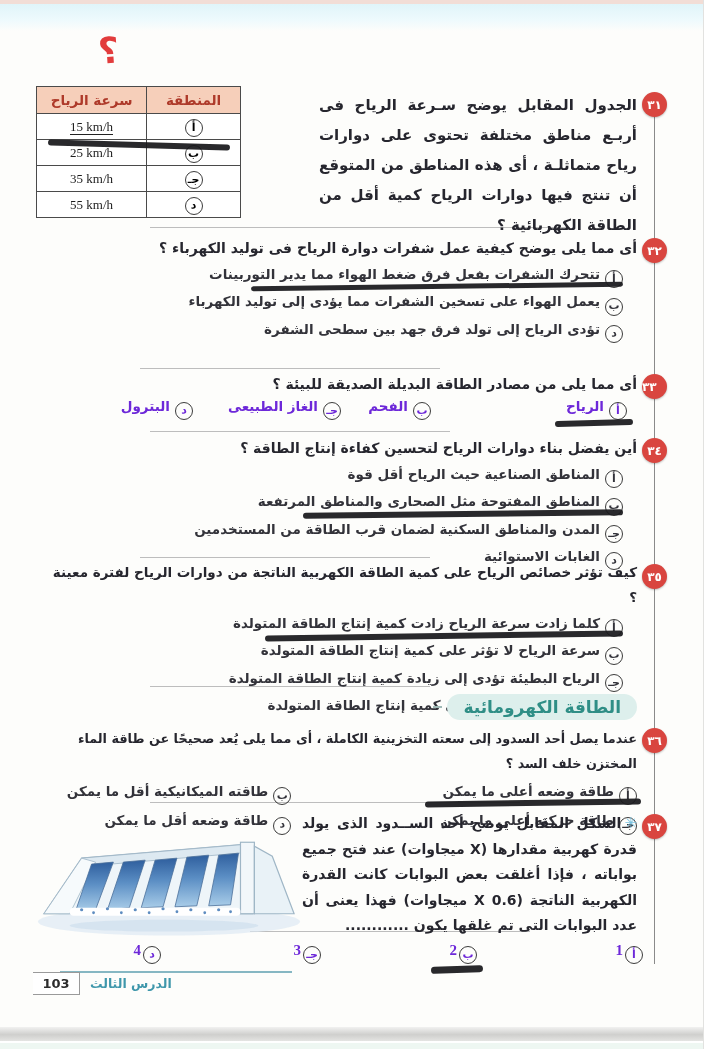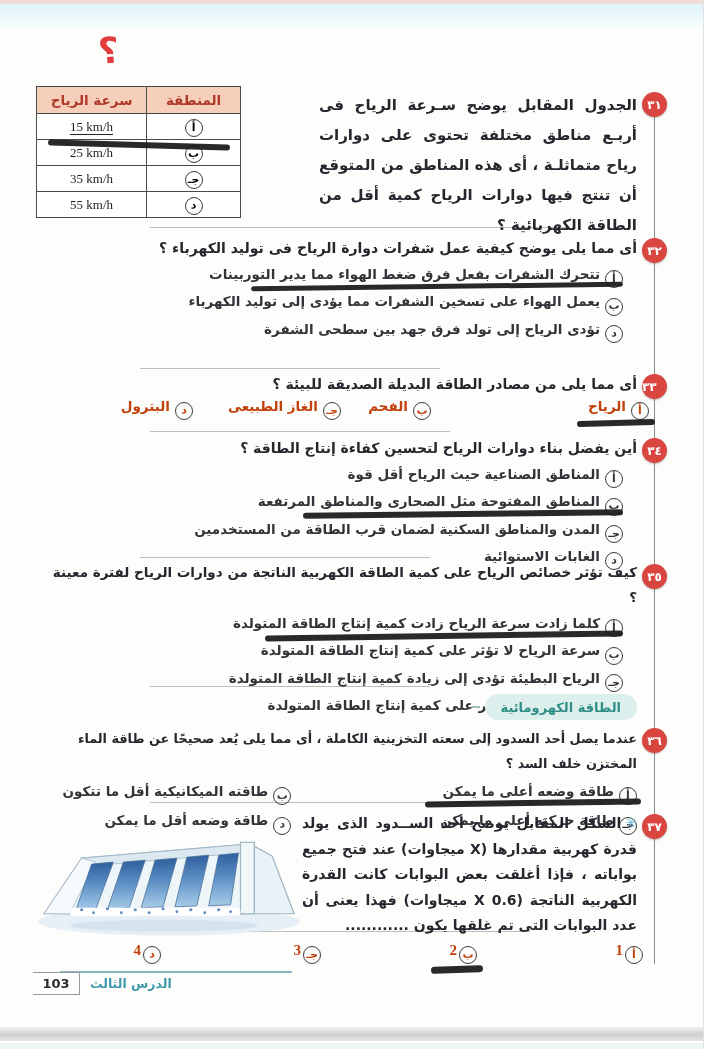--- a/index.html
+++ b/index.html
@@ -33,25 +33,25 @@
   .sep{ position:absolute; height:1px; background:#bdbdbd;}
   
   .wind-table-wrap{ position:absolute; left:36px; top:86px; width:205px; z-index:2;}
   table.wind{ width:100%; border-collapse:collapse; direction:rtl; background:#fff;}
   table.wind td,table.wind th{ border:1.6px solid #4a4a4a; text-align:center; }
   table.wind th{ background:#f6cfba; color:#ae3a2a; font-size:13.5px; font-weight:bold; height:27px;}
   table.wind td{ height:26px; font-size:13px;}
   td.speed{ font-family:"Liberation Serif","DejaVu Serif",serif; font-size:15.5px; direction:ltr; color:#1d1d1d;}
   td.speed.marked span{ border-bottom:1.5px solid #222; }
   
-  .abs-opt{ position:absolute; white-space:nowrap; font-weight:bold; font-size:13.5px; color:#c2410c; z-index:2;margin-left:43px;}
+  .abs-opt{ position:absolute; white-space:nowrap; font-weight:bold; font-size:13.5px; color:#6d28d9; z-index:2;margin-left:43px;}
   
   .pill{ position:absolute; right:66px; top:694px; height:26px; padding:0 16px;
     background:#ddefec; border-radius:13px; display:flex; align-items:center;
-    color:#2f8e86; font-size:13px; font-weight:bold; z-index:2;}
+    color:#2f8e86; font-size:17px; font-weight:bold; z-index:2;}
   .pill-dash{ position:absolute; left:-14px; top:12px; width:9px; height:2px; background:#9fb9b6;}
   
   .grid2{ display:grid; grid-template-columns:58% 42%; row-gap:2px; direction:rtl;}
   
   .star{ color:#79c2e0; font-size:15px; margin-left:3px;}
   .num-latin{ font-family:"Liberation Serif","DejaVu Serif",serif; font-size:15px;}
   
   .footer-line{ position:absolute; top:971px; left:60px; width:232px; height:1.5px; background:#86b7c3;}
   .footer-box{ position:absolute; top:972px; left:33px; width:47px; height:23px;
     border:1px solid #9a9a9a; border-left:none; background:#fff; color:#2c2c2c;
@@ -130,21 +130,21 @@
   </div>
 
   <div class="sep" style="top:368px; left:140px; width:300px;"></div>
 
   <div class="q-badge" style="top:374px;justify-content:flex-end;">
       <span>٣٣</span>
     </div>
   <div class="q-block" style="top:372px; width:582px;">
     <div class="q-title">أى مما يلى من مصادر الطاقة البديلة الصديقة للبيئة ؟</div>
   </div>
-  <div class="abs-opt" style="top:398px; right:54px;">
+  <div class="abs-opt" style="top:398px; right:76px;">
     <span class="opt-circle">أ</span><span>الرياح</span>
     <div class="marker" style="top:22px; right:-6px; width:78px; height:6px; transform:rotate(-1.4deg);"></div>
   </div>
   <div class="abs-opt" style="top:398px; right:272px;">
     <span class="opt-circle">ب</span><span>الفحم</span>
   </div>
   <div class="abs-opt" style="top:398px; right:362px;">
     <span class="opt-circle">جـ</span><span>الغاز الطبيعى</span>
   </div>
   <div class="abs-opt" style="top:398px; right:510px;">
@@ -210,21 +210,21 @@
       <span>٣٦</span>
     </div>
   <div class="q-block" style="top:726px; width:596px;">
     <div class="q-title" style="font-size:12.8px;">عندما يصل أحد السدود إلى سعته التخزينية الكاملة ، أى مما يلى يُعد صحيحًا عن طاقة الماء المختزن خلف السد ؟</div>
     <div class="grid2" style="margin-top:2px;">
       <div class="opt">
         <span class="opt-circle">أ</span><span>طاقة وضعه أعلى ما يمكن</span>
         <div class="marker" style="top:22px; right:-4px; width:216px; transform:rotate(-0.8deg); height:6px;"></div>
       </div>
       <div class="opt">
-        <span class="opt-circle">ب</span><span>طاقته الميكانيكية أقل ما تتكون</span>
+        <span class="opt-circle">ب</span><span>طاقته الميكانيكية أقل ما يمكن</span>
       </div>
       <div class="opt">
         <span class="opt-circle">جـ</span><span>طاقة حركته أعلى ما يمكن</span>
       </div>
       <div class="opt">
         <span class="opt-circle">د</span><span>طاقة وضعه أقل ما يمكن</span>
       </div>
     </div>
   </div>
 

